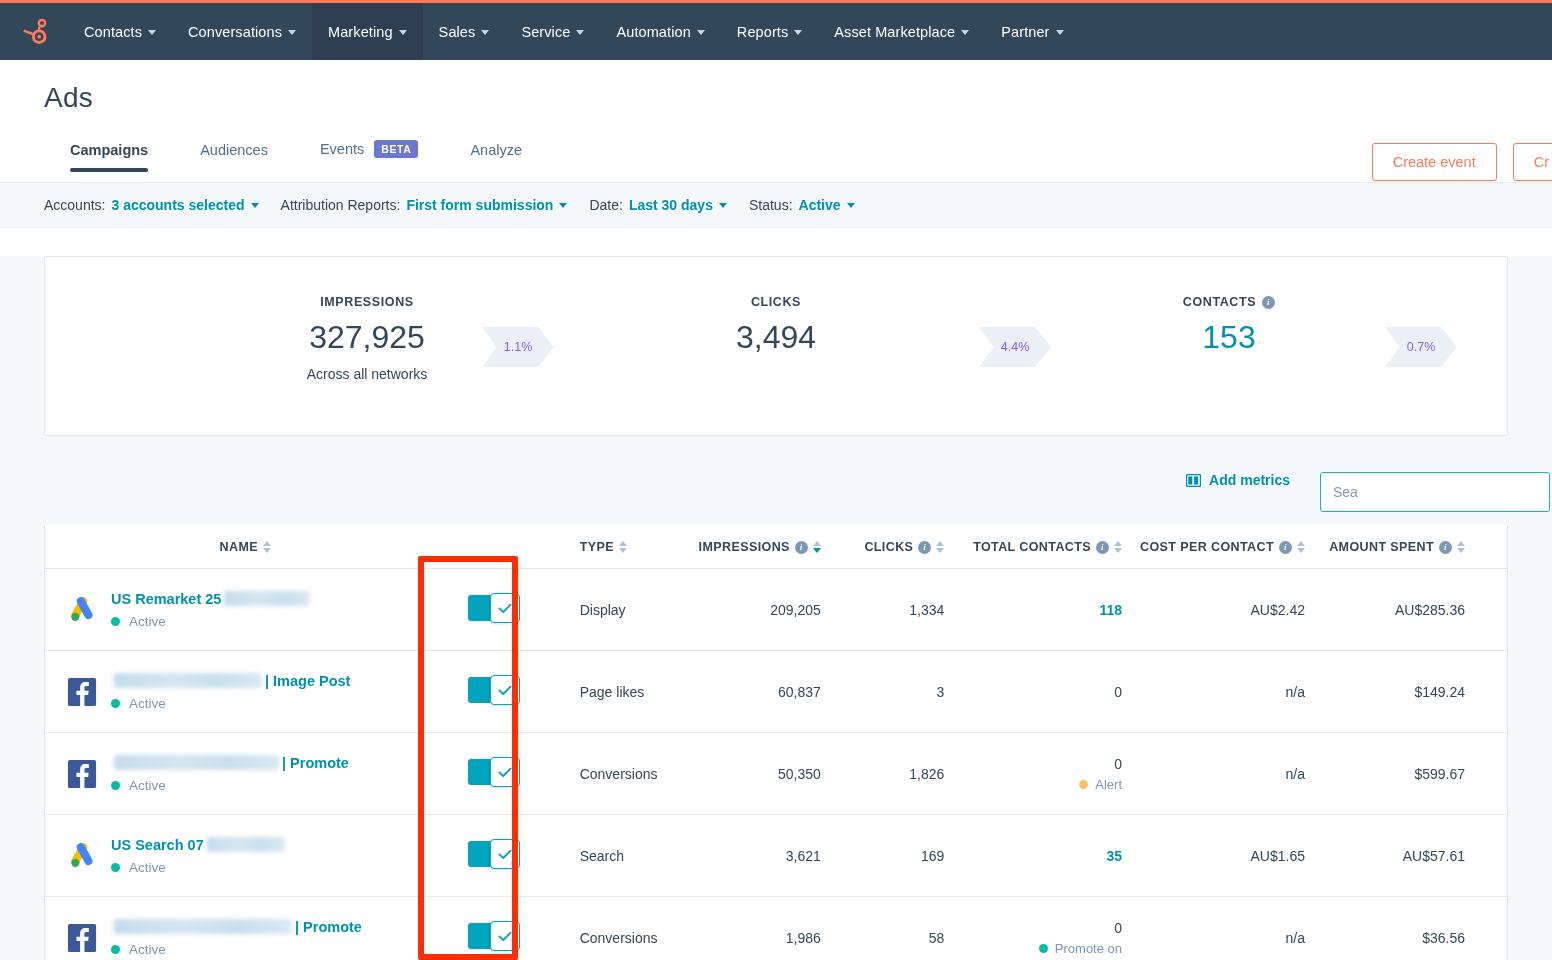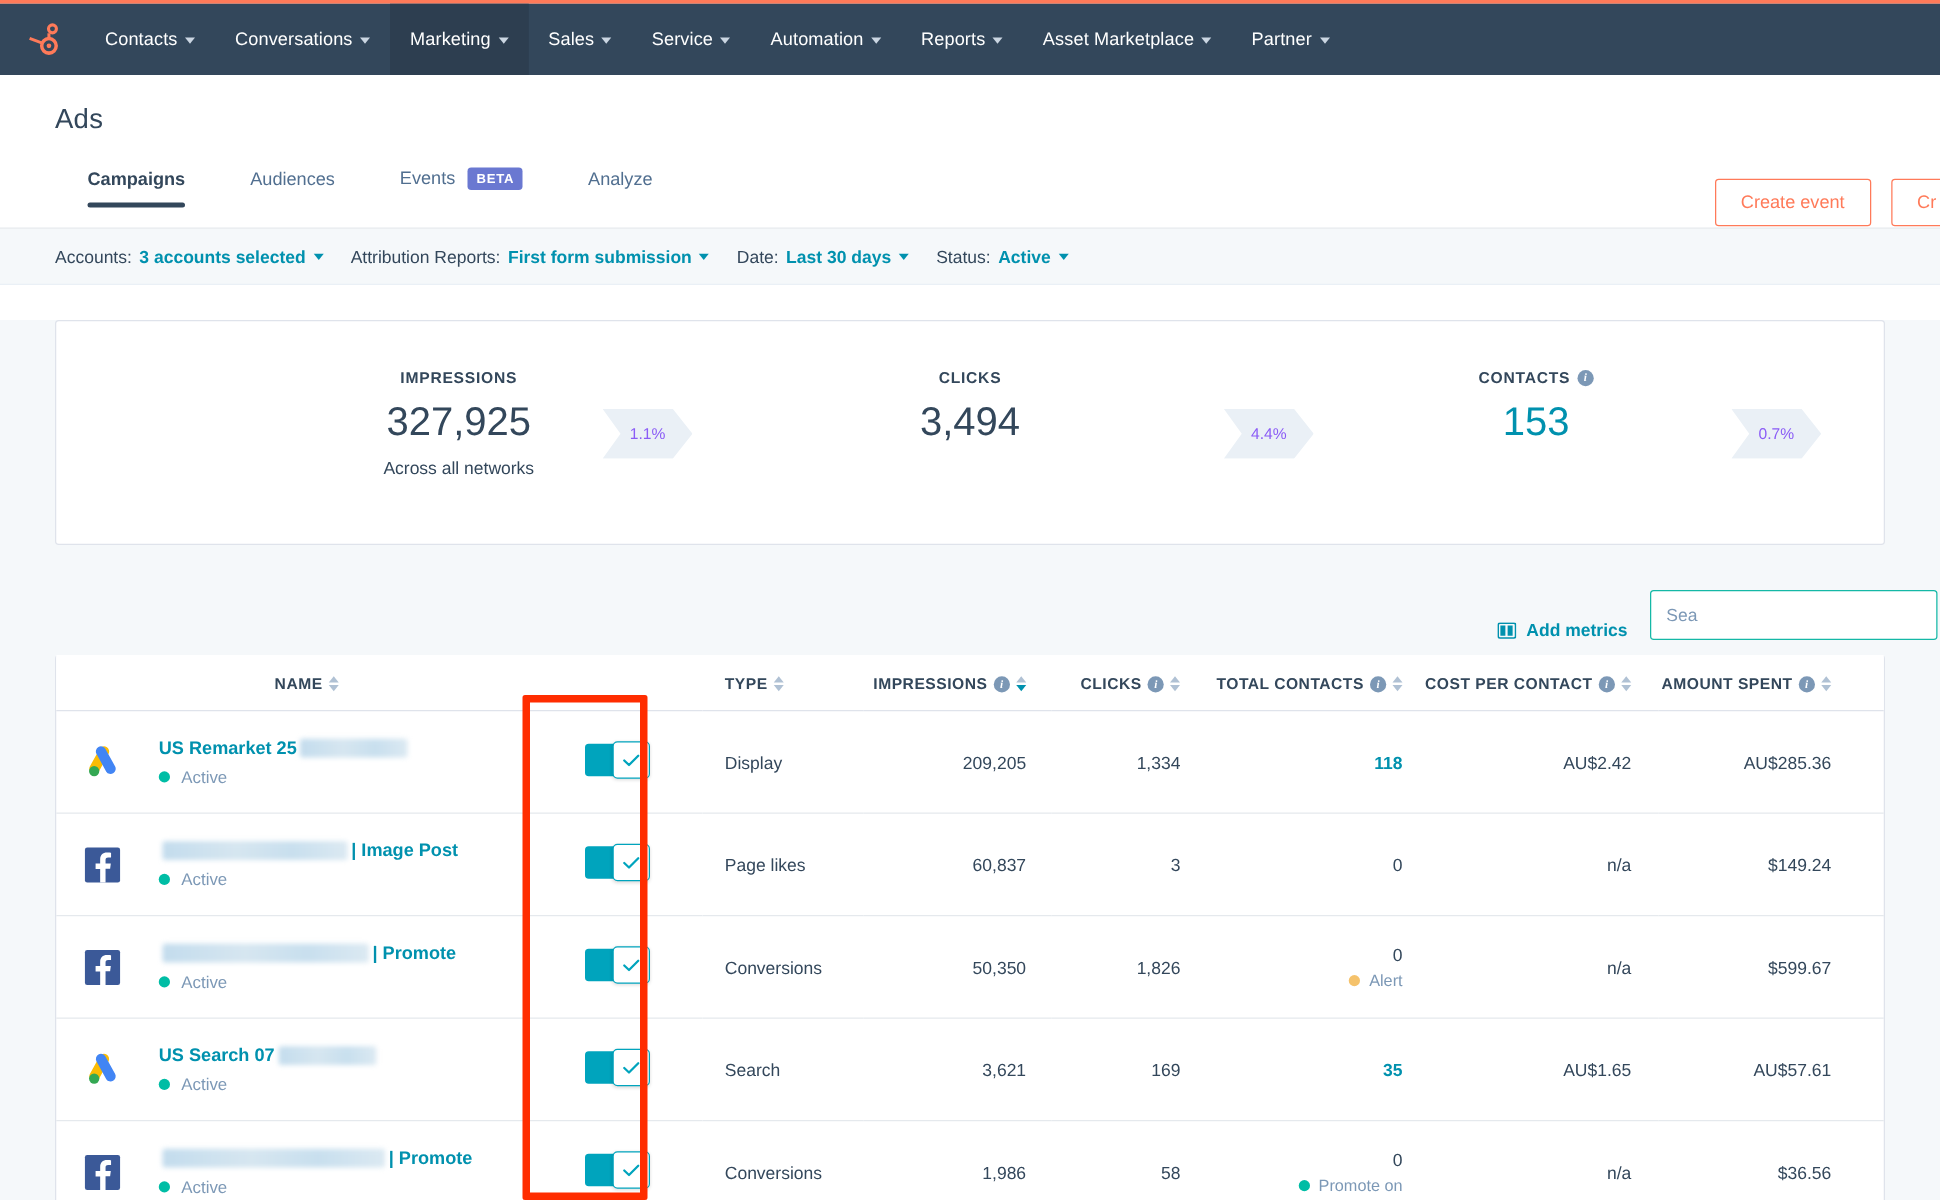--- a/index.html
+++ b/index.html
@@ -33,21 +33,21 @@
     border-left: 4px solid transparent; border-right: 4px solid transparent;
     border-top: 5px solid #cbd6e2; margin-top: 2px;
   }
 
   
   .page-header {
     background: #fff; padding: 0 44px; position: relative;
     border-bottom: 1px solid #e5e9ed; height: 123px;
   }
   .page-title {
-    font-size: 22px; color: #33475b; font-weight: 400;
+    font-size: 28px; color: #33475b; font-weight: 400;
     padding-top: 22px; letter-spacing: .2px;
   }
   .header-actions {
     position: absolute; right: -18px; top: 83px; display: flex; gap: 16px;
   }
   .btn-outline {
     border: 1px solid #ff7a59; color: #ff7a59; background: #fff;
     border-radius: 3px; padding: 10px 20px; font-size: 14.5px;
     cursor: pointer; white-space: nowrap; font-family: inherit;
   }
@@ -111,22 +111,22 @@
   }
   .info-dot {
     display: inline-flex; width: 13px; height: 13px; border-radius: 50%;
     background: #7c98b6; color: #fff; font-size: 9px; font-weight: 700;
     align-items: center; justify-content: center; font-style: italic;
     font-family: "Liberation Serif", serif; cursor: pointer;
   }
 
   
   .table-toolbar {
-    display: flex; align-items: flex-end; justify-content: flex-end;
-    gap: 18px; margin-top: 36px; padding-right: 0;
+    display: flex; align-items: flex-start; justify-content: flex-end;
+    gap: 30px; margin-top: 36px; padding-right: 0;
   }
   .add-metrics {
     color: #0091ae; font-size: 14px; font-weight: 600; cursor: pointer;
     display: inline-flex; align-items: center; gap: 8px;
   }
   .search-box {
     border: 1px solid #14b8a6; border-radius: 3px; height: 40px;
     width: 230px; padding: 0 12px; font-size: 14px; color: #33475b;
     background: #fff; font-family: inherit; margin-right: -42px;
   }
@@ -163,21 +163,21 @@
   .c-type { width: 130px; text-align: left; padding-left: 18px; }
   .c-num { text-align: right; }
   .c-impr { width: 150px; padding-right: 20px; }
   .c-clicks { width: 120px; padding-right: 16px; }
   .c-contacts { width: 180px; padding-right: 18px; }
   .c-cpc { width: 180px; padding-right: 22px; }
   .c-spent { width: 180px; padding-right: 42px; }
 
   .name-cell { display: flex; align-items: center; gap: 14px; }
   .net-icon { width: 30px; height: 30px; flex: 0 0 30px; }
-  .name-text-wrap { display: flex; flex-direction: column; gap: 7px; margin-left: 16px; }
+  .name-text-wrap { display: flex; flex-direction: column; gap: 7px; }
   .campaign-name {
     font-size: 14.5px; color: #0091ae; font-weight: 700;
     display: inline-flex; align-items: center; gap: 0px; cursor: pointer;
   }
   .redacted {
     display: inline-block; height: 15px; border-radius: 2px;
     background: linear-gradient(90deg,#c3dced 0%,#d6e6f0 40%,#c8dfee 70%,#dbe9f2 100%);
     filter: blur(2.2px); margin: 0 3px; vertical-align: middle;
   }
   .status-line {

